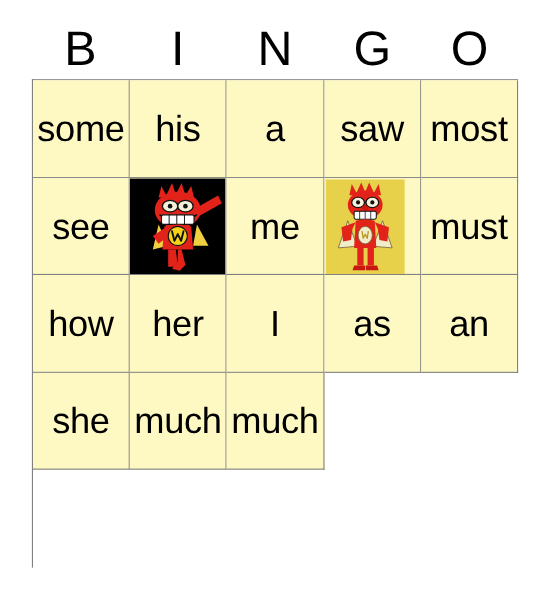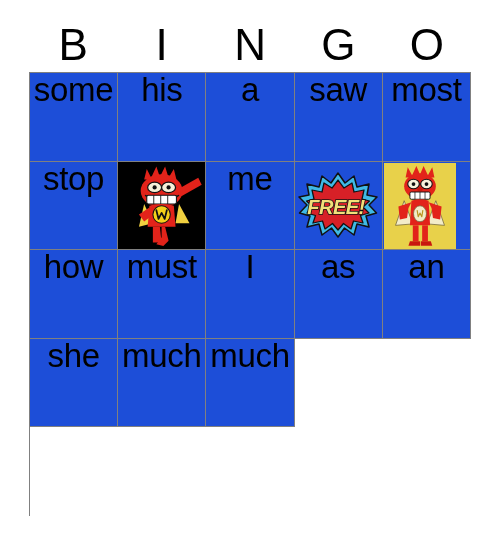--- a/index.html
+++ b/index.html
@@ -54,23 +54,24 @@
     border-left: 1px solid #808080;
     box-sizing: border-box;
     background: #ffffff;
   }
   .cell {
     border-right: 1px solid #808080;
     border-bottom: 1px solid #808080;
     box-sizing: border-box;
     position: relative;
     display: flex;
+    align-items: center;
     justify-content: center;
     overflow: hidden;
-    background: #1d4ed8;
+    background: #fef9c3;
   }
   .cell-text {
     font-size: 33px;
     line-height: 1;
     color: #000000;
     text-align: center;
     white-space: nowrap;
     letter-spacing: -0.3px;
   }
   
@@ -119,21 +120,21 @@
       <span class="cell-text">a</span>
     </div>
 
     <div class="cell">
       <span class="cell-text">saw</span>
     </div>
     <div class="cell">
       <span class="cell-text">most</span>
     </div>
     <div class="cell">
-      <span class="cell-text">stop</span>
+      <span class="cell-text">see</span>
     </div>
 
     <div class="cell img-cell">
       <div class="art-fill">
         <svg viewBox="0 0 100 100" preserveAspectRatio="none" aria-hidden="true">
           <rect x="0" y="0" width="100" height="100" fill="#000000"></rect>
 
           <path d="M60 36 L92 18 L96 26 L64 44 Z" fill="#e2231a"></path>
 
           <path d="M30 48 L24 74 L40 70 Z" fill="#f0d040"></path>
@@ -164,32 +165,20 @@
           <path d="M40 74 L40 92 L50 92 L48 74 Z" fill="#e2231a"></path>
           <path d="M54 74 L58 90 L52 96 L44 94 L50 86 L50 74 Z" fill="#e2231a"></path>
         </svg>
       </div>
     </div>
 
     <div class="cell">
       <span class="cell-text">me</span>
     </div>
 
-    <div class="cell img-cell">
-      <div class="art-free">
-        <svg viewBox="0 0 160 132" preserveAspectRatio="xMidYMid meet" aria-hidden="true">
-
-          <path d="M80 2 L94 22 L112 8 L118 30 L142 24 L138 46 L158 50 L142 66 L157 82 L136 88 L142 110 L118 104 L112 126 L93 112 L80 130 L67 112 L48 126 L42 104 L18 110 L24 88 L3 82 L18 66 L2 50 L22 46 L18 24 L42 30 L48 8 L66 22 Z" fill="#3fb9e5" stroke="#111111" stroke-width="3" stroke-linejoin="round"></path>
-
-          <path d="M80 16 L92 32 L108 22 L112 40 L132 36 L128 54 L143 58 L130 70 L142 82 L125 87 L130 102 L111 98 L106 114 L91 103 L80 116 L69 103 L54 114 L49 98 L30 102 L35 87 L18 82 L30 70 L17 58 L32 54 L28 36 L48 40 L52 22 L68 32 Z" fill="#d72027" stroke="#111111" stroke-width="2.5" stroke-linejoin="round"></path>
-
-          <text x="76" y="84" font-family="'Liberation Sans', sans-serif" font-size="40" font-weight="bold" font-style="italic" text-anchor="middle" fill="#f2e07a" stroke="#111111" stroke-width="3.2" paint-order="stroke fill" letter-spacing="-1">FREE!</text>
-        </svg>
-      </div>
-    </div>
 
     <div class="cell img-cell">
       <div class="art-inset">
         <svg viewBox="0 0 100 120" preserveAspectRatio="none" aria-hidden="true">
           <rect x="0" y="0" width="100" height="120" fill="#e8d14a"></rect>
 
           <path d="M28 52 L16 86 L40 84 Z" fill="#f3ecc8" stroke="#6b6038" stroke-width="1"></path>
           <path d="M72 52 L84 86 L60 84 Z" fill="#f3ecc8" stroke="#6b6038" stroke-width="1"></path>
 
           <ellipse cx="50" cy="32" rx="22" ry="18" fill="#e2231a"></ellipse>
@@ -221,24 +210,27 @@
           <rect x="53" y="86" width="8" height="22" fill="#e2231a"></rect>
 
           <path d="M36 108 L50 108 L50 114 L34 114 Z" fill="#c8180f"></path>
           <path d="M51 108 L65 108 L67 114 L51 114 Z" fill="#c8180f"></path>
         </svg>
       </div>
     </div>
 
 
     <div class="cell">
+      <span class="cell-text">must</span>
+    </div>
+    <div class="cell">
       <span class="cell-text">how</span>
     </div>
     <div class="cell">
-      <span class="cell-text">must</span>
+      <span class="cell-text">her</span>
     </div>
     <div class="cell">
       <span class="cell-text">I</span>
     </div>
 
     <div class="cell">
       <span class="cell-text">as</span>
     </div>
     <div class="cell">
       <span class="cell-text">an</span>

